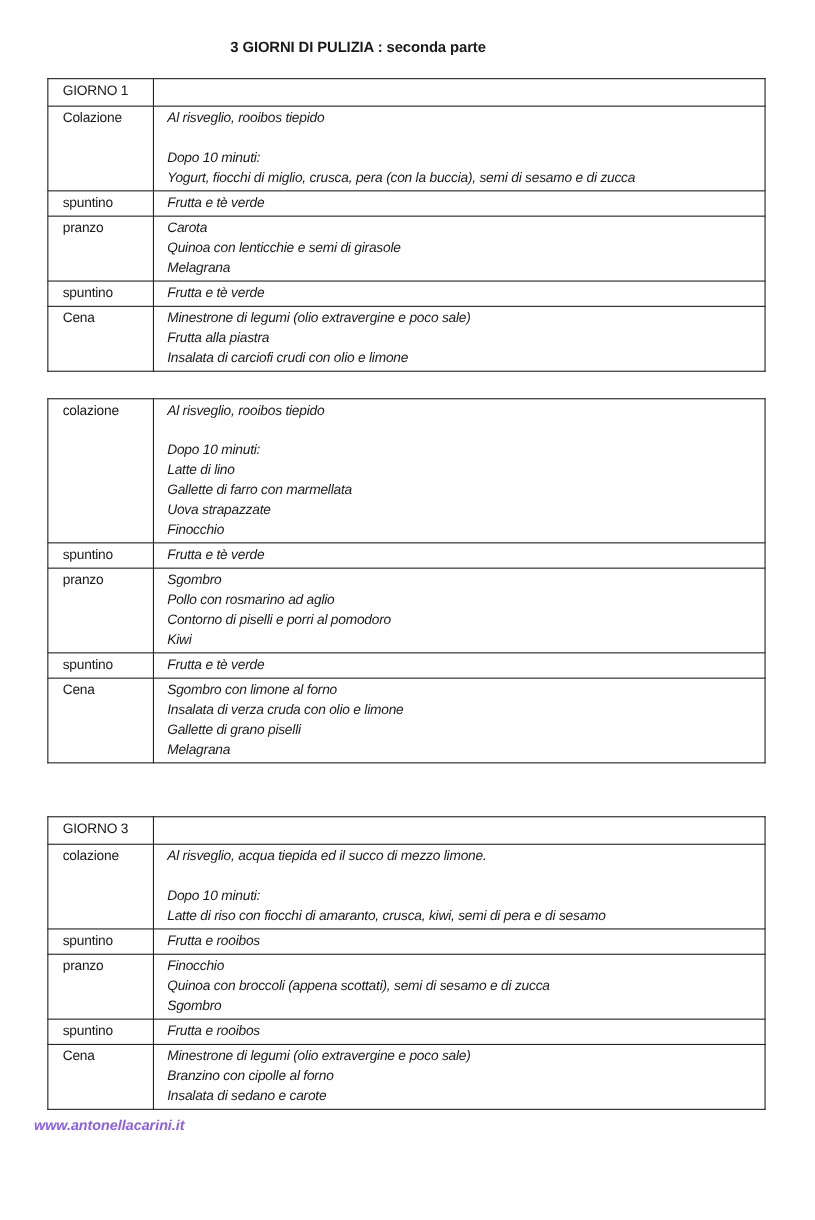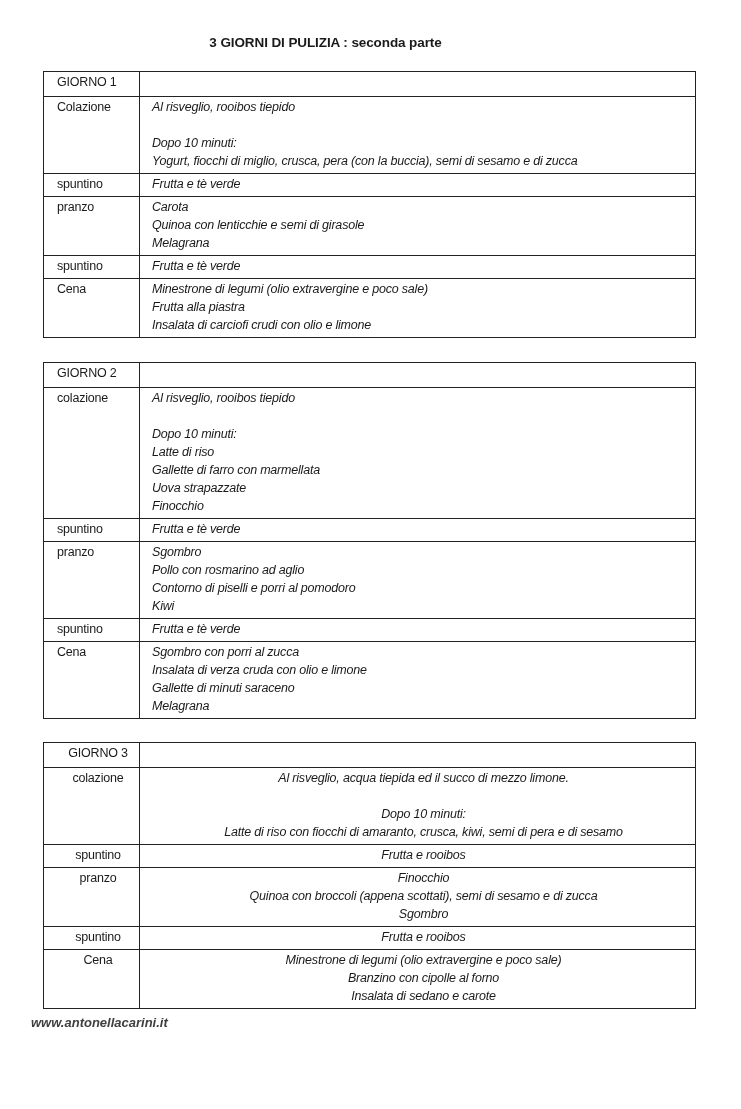--- a/index.html
+++ b/index.html
@@ -57,25 +57,25 @@
       min-height: 18px;
       white-space: nowrap;
     }
     .footer-url {
       position: absolute;
       left: 31px;
       top: 1015px;
       font-style: italic;
       font-weight: bold;
       font-size: 13px;
-      color: #404040;
+      color: #8b5cf6;
     }
     #t1 { top: 71px; }
     #t2 { top: 362px; }
-    #t3 { top: 742px; text-align: center; }
+    #t3 { top: 742px; }
   </style>
 </head>
 <body>
 
 <div class="doc-title">3 GIORNI DI PULIZIA : seconda parte</div>
 
 <table class="day-table" id="t1">
   <tbody>
     <tr class="head">
       <td class="label">GIORNO 1</td>
@@ -116,31 +116,27 @@
           <span class="line">Minestrone di legumi (olio extravergine e poco sale)</span>
           <span class="line">Frutta alla piastra</span>
           <span class="line">Insalata di carciofi crudi con olio e limone</span>
         </td>
       </tr>
     </tbody>
 </table>
 
 <table class="day-table" id="t2">
   <tbody>
-    <tr class="head">
-      <td class="label">GIORNO 2</td>
-      <td class="content"></td>
-    </tr>
   <tr>
         <td class="label">colazione</td>
         <td class="content">
           <span class="line">Al risveglio, rooibos tiepido</span>
           <span class="line"></span>
           <span class="line">Dopo 10 minuti:</span>
-          <span class="line">Latte di riso</span>
+          <span class="line">Latte di lino</span>
           <span class="line">Gallette di farro con marmellata</span>
           <span class="line">Uova strapazzate</span>
           <span class="line">Finocchio</span>
         </td>
       </tr>
       <tr>
         <td class="label">spuntino</td>
         <td class="content">
           <span class="line">Frutta e tè verde</span>
         </td>
@@ -156,23 +152,23 @@
       </tr>
       <tr>
         <td class="label">spuntino</td>
         <td class="content">
           <span class="line">Frutta e tè verde</span>
         </td>
       </tr>
       <tr>
         <td class="label">Cena</td>
         <td class="content">
-          <span class="line">Sgombro con porri al zucca</span>
+          <span class="line">Sgombro con limone al forno</span>
           <span class="line">Insalata di verza cruda con olio e limone</span>
-          <span class="line">Gallette di minuti saraceno</span>
+          <span class="line">Gallette di grano piselli</span>
           <span class="line">Melagrana</span>
         </td>
       </tr>
     </tbody>
 </table>
 
 <table class="day-table" id="t3">
   <tbody>
     <tr class="head">
       <td class="label">GIORNO 3</td>

